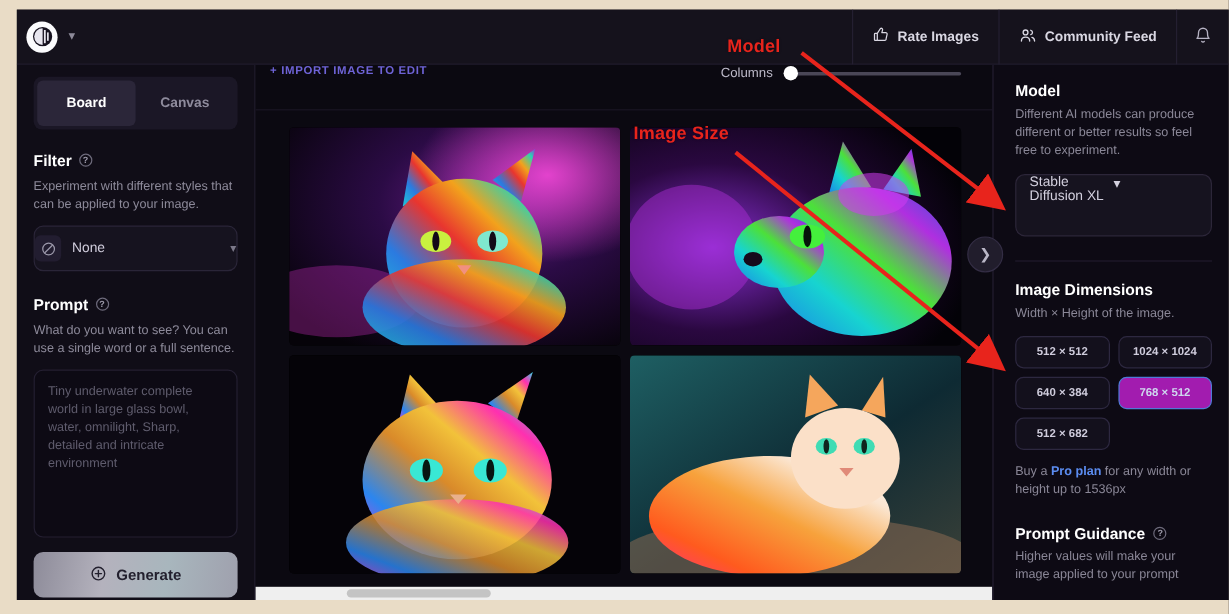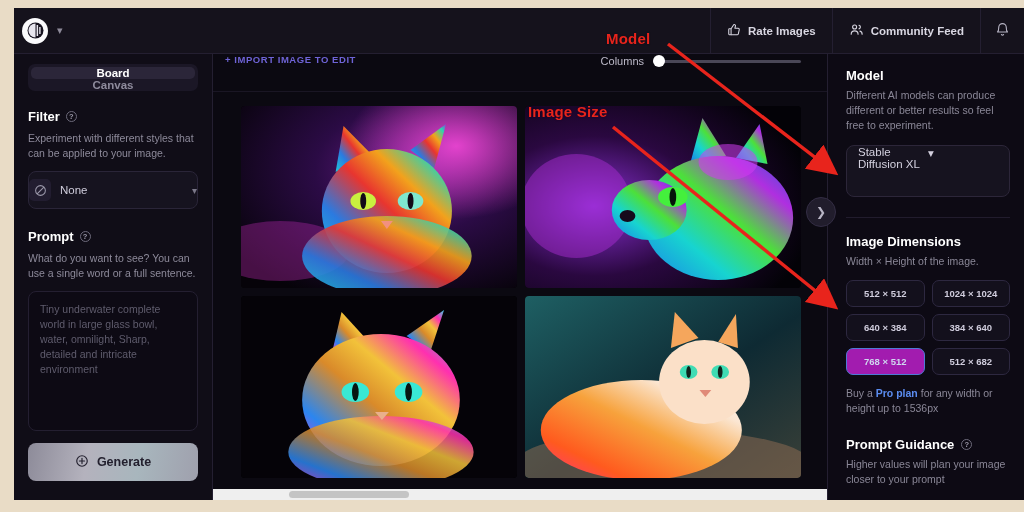--- a/index.html
+++ b/index.html
@@ -45,21 +45,21 @@
 
   
   .left {
     position:absolute; left:0; top:46px; width:199px; height:446px;
     background:#100d17;
     border-right:1px solid #241f31;
     padding:10px 14px 0 14px;
   }
   .segment {
     display:flex; background:#1b1726; border-radius:7px; padding:3px;
-    height:27px; margin-bottom:18px;flex-direction:column;
+    height:44px; margin-bottom:18px;
   }
   .seg {
     flex:1; display:flex; align-items:center; justify-content:center;
     font-size:11.5px; border-radius:5px; color:#8e8b9c; font-weight:700;
   }
   .seg.active { background:#2b2639; color:#ffffff; }
 
   .sec-title {
     display:flex; align-items:center; gap:6px;
     color:#ffffff; font-size:13px; font-weight:700; margin-bottom:7px;
@@ -441,32 +441,31 @@
 
     <div class="r-title-row">
       <span class="r-title">Image Dimensions</span>
     </div>
     <div class="r-desc">Width × Height of the image.</div>
 
     <div class="dims">
       <div class="dim">512 × 512</div>
       <div class="dim">1024 × 1024</div>
       <div class="dim">640 × 384</div>
-      <div class="dim">384 × 640</div>
       <div class="dim sel">768 × 512</div>
       <div class="dim">512 × 682</div>
     </div>
 
     <div class="buy"><span>Buy a </span><b>Pro plan</b><span> for any width or height up to 1536px</span></div>
 
     <div class="r-title-row pg-title">
       <span class="r-title">Prompt Guidance</span>
       <span class="q">?</span>
     </div>
-    <div class="r-desc">Higher values will plan your image closer to your prompt</div>
+    <div class="r-desc">Higher values will make your image applied to your prompt</div>
   </div>
 </div>
 
 <svg class="arrows">
   <defs>
     <marker id="ah" markerWidth="9" markerHeight="9" refX="7.4" refY="4.5" orient="auto">
       <path d="M0,0 L9,4.5 L0,9 Z" fill="#e8241c"></path>
     </marker>
   </defs>
   <line x1="668" y1="44" x2="834" y2="172" stroke="#e8241c" stroke-width="3.4" marker-end="url(#ah)"></line>

